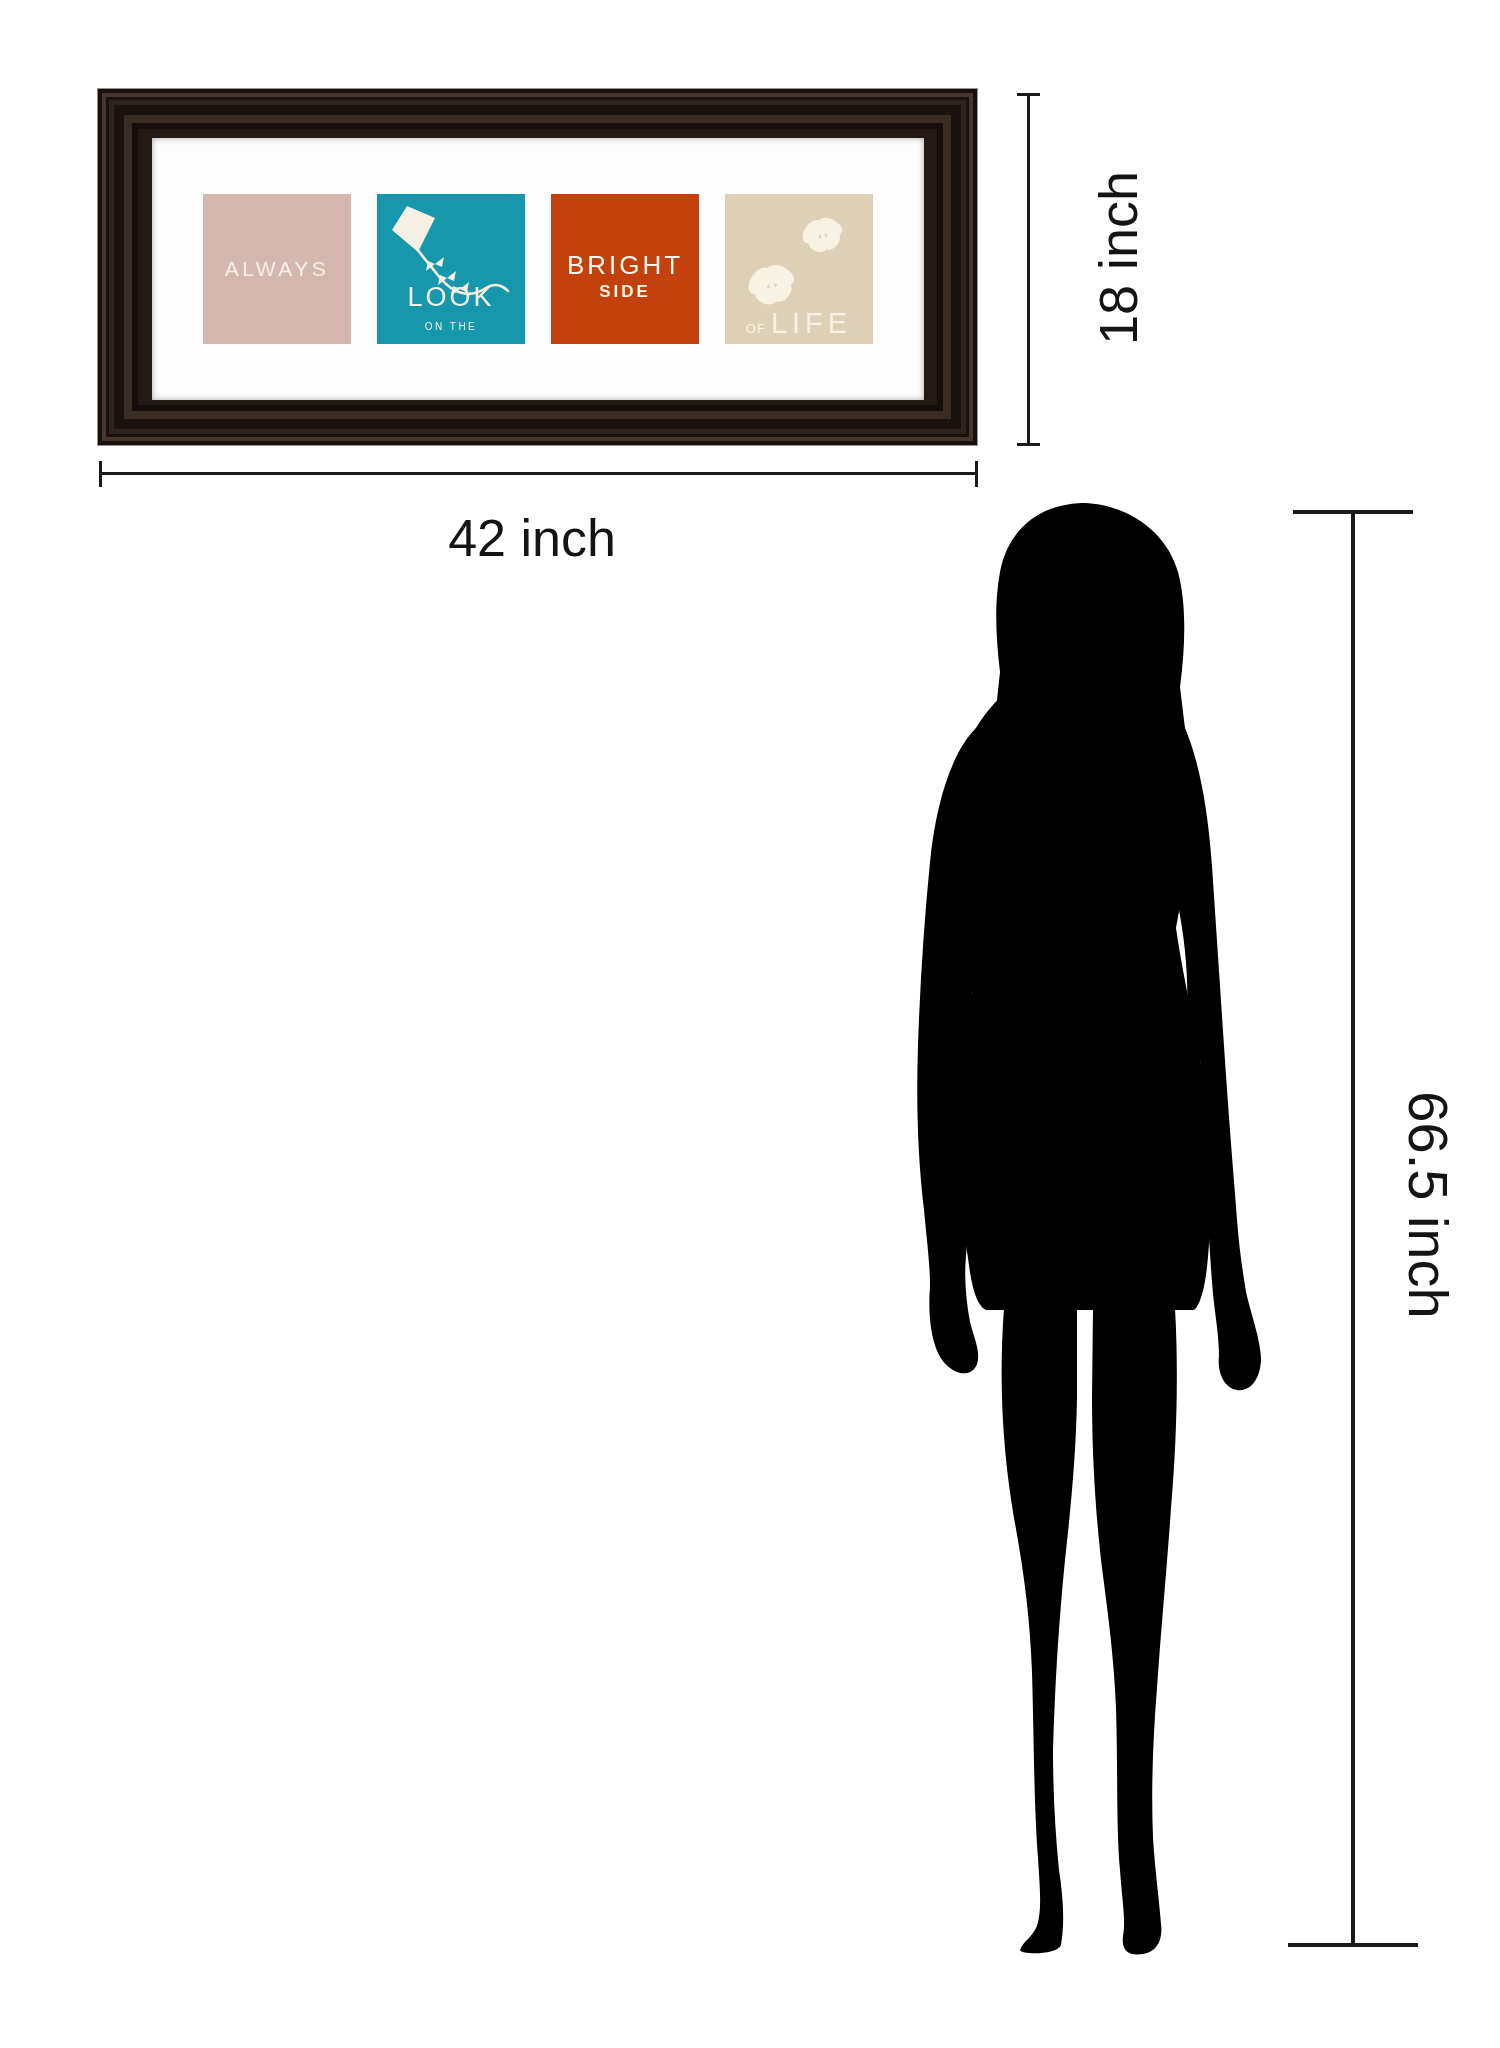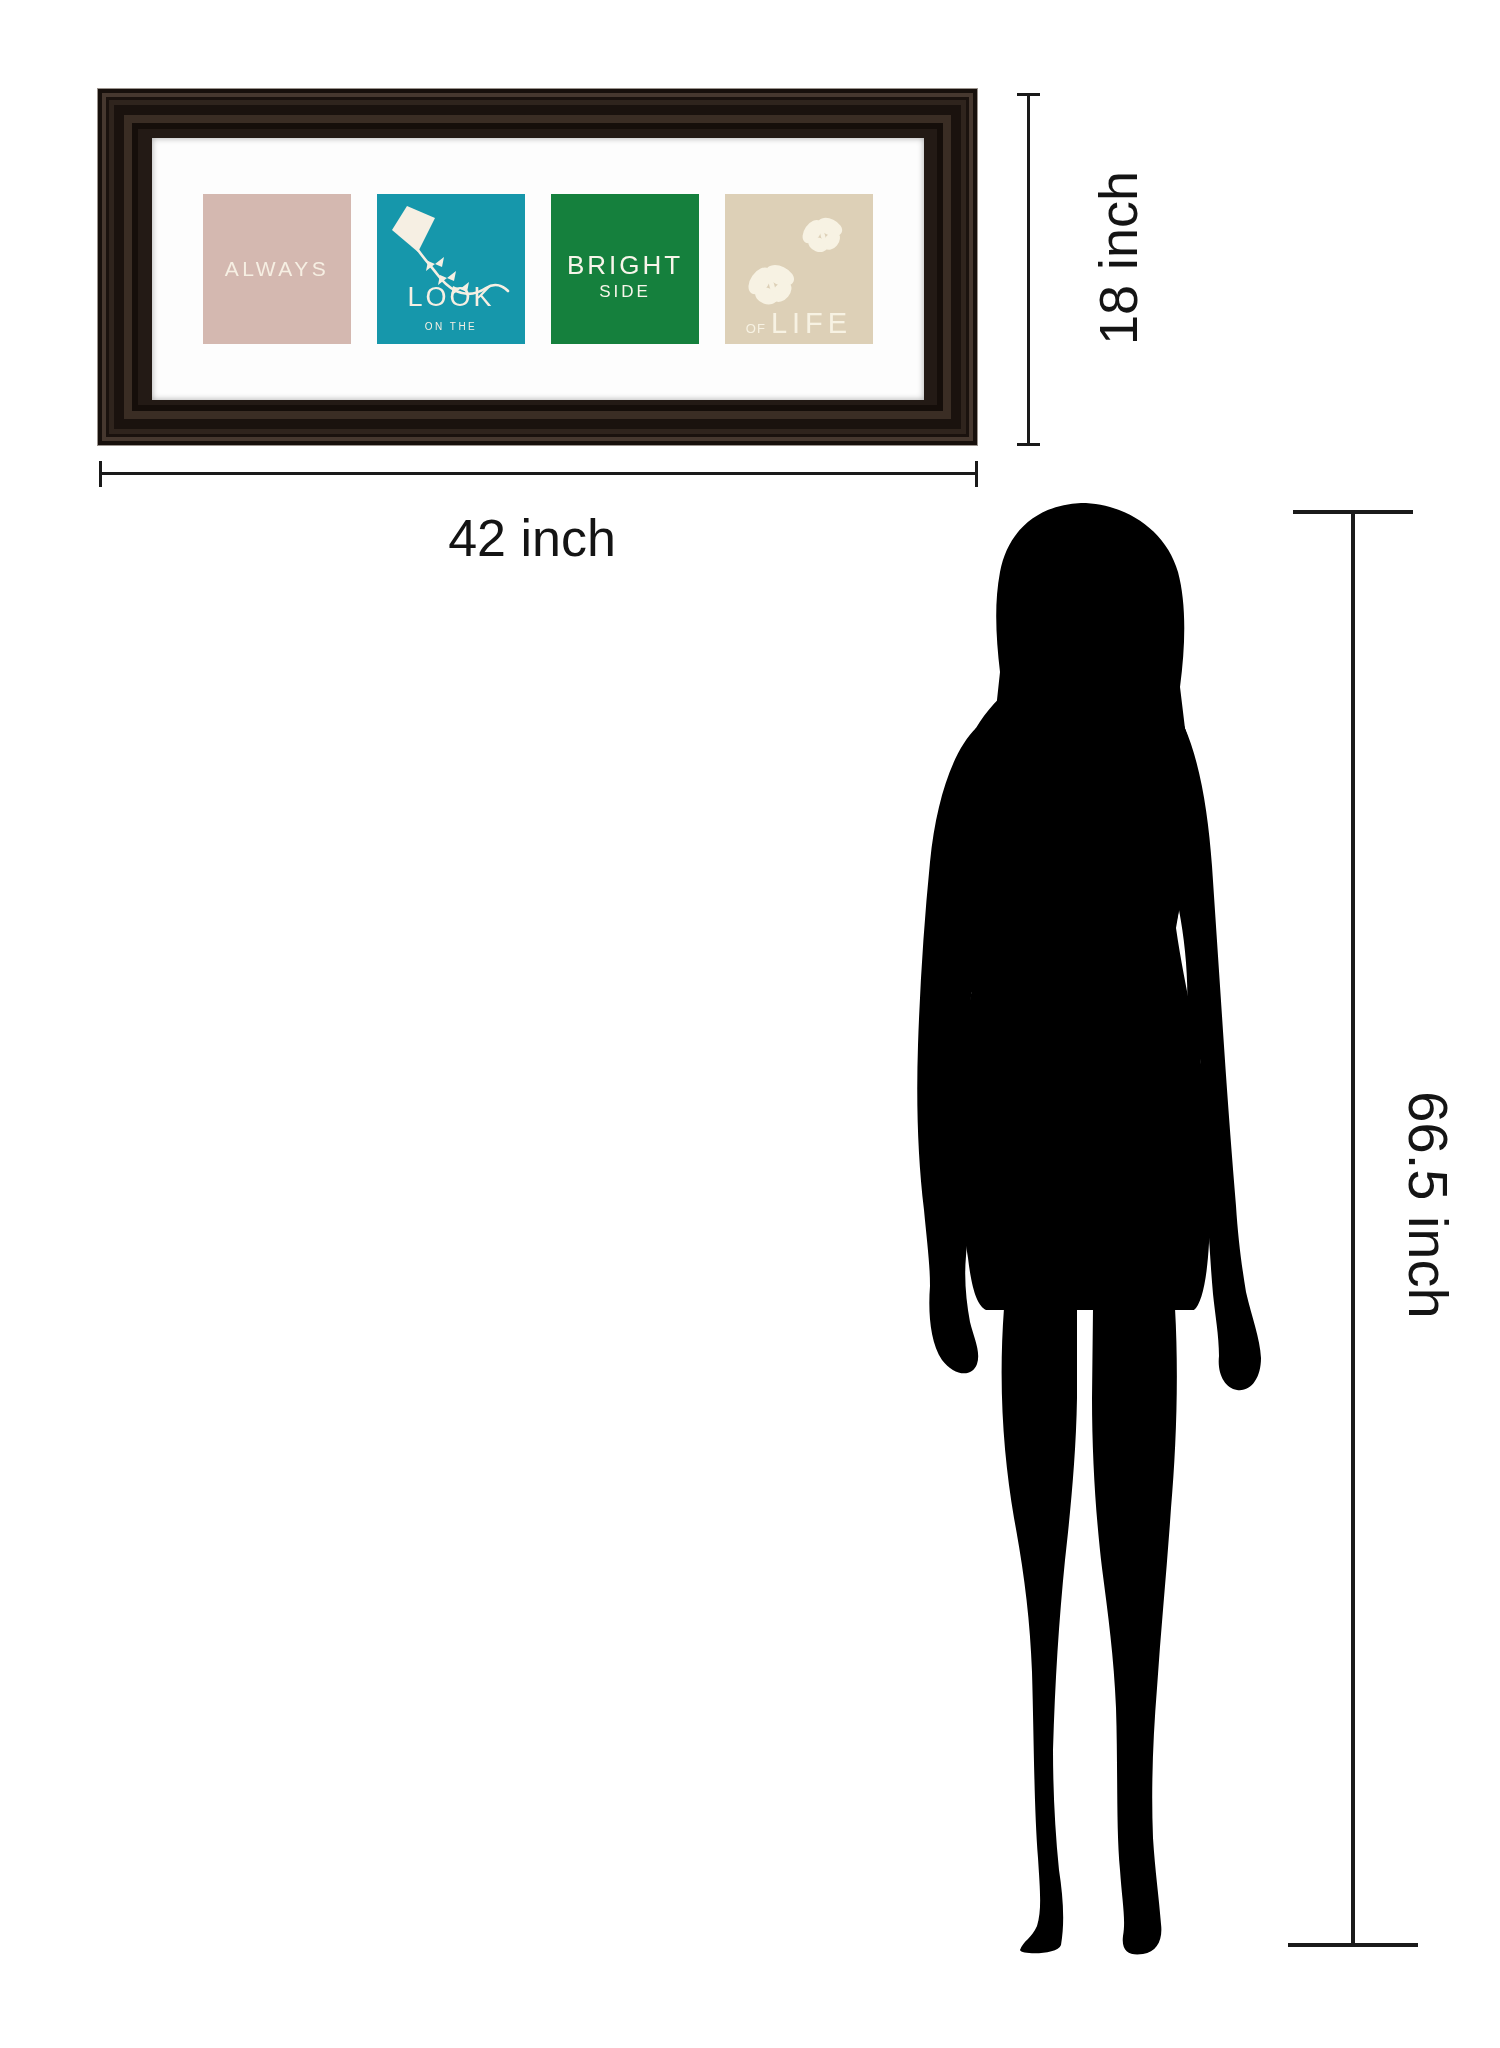--- a/index.html
+++ b/index.html
@@ -25,21 +25,21 @@
     position:absolute;left:54px;top:49px;right:53px;bottom:45px;
     background:#fdfdfd;box-shadow:inset 0 0 6px rgba(0,0,0,.35);
     display:flex;align-items:center;justify-content:center;gap:26px;
   }
   .panel{
     width:148px;height:150px;position:relative;display:flex;flex-direction:column;
     align-items:center;justify-content:center;text-align:center;box-sizing:border-box;
   }
   .panel svg{position:absolute;left:0;top:0;}
   .p-big{font-size:26px;letter-spacing:3px;font-weight:500;line-height:1.25;}
-  .p-mid{font-size:17px;letter-spacing:3px;font-weight:400;line-height:1.3;}
+  .p-mid{font-size:17px;letter-spacing:3px;font-weight:700;line-height:1.3;}
   .p-always{font-size:21px;letter-spacing:3.5px;font-weight:500;}
   .p-look-wrap{position:absolute;left:0;right:0;bottom:12px;}
   .p-look{font-size:27px;letter-spacing:3px;font-weight:500;text-align:center;}
   .p-onthe{font-size:10px;letter-spacing:2.5px;font-weight:500;margin-top:8px;}
   .p-bright-wrap{margin-top:14px;}
   .p-life-wrap{position:absolute;left:0;right:0;bottom:4px;display:flex;align-items:baseline;justify-content:center;}
   .p-of{font-size:13px;letter-spacing:1px;font-weight:500;margin-right:5px;}
   .p-life{font-size:29px;letter-spacing:5px;font-weight:400;}
 
   
@@ -73,21 +73,21 @@
           <path d="M58,70 l9,-7 l-2,10 z M58,70 l-9,7 l2,-10 z" fill="#f6efe3"></path>
           <path d="M70,84 l9,-7 l-2,10 z M70,84 l-9,7 l2,-10 z" fill="#f6efe3"></path>
           <path d="M83,95 l9,-7 l-2,10 z M83,95 l-9,7 l2,-10 z" fill="#f6efe3"></path>
         </svg>
         <div class="p-look-wrap">
           <div class="p-look">LOOK</div>
           <div class="p-onthe">ON THE</div>
         </div>
       </div>
 
-      <div class="panel" style="background:#15803d;color:#f8f5ea;">
+      <div class="panel" style="background:#c2410c;color:#f8f5ea;">
         <div class="p-bright-wrap">
           <div class="p-big">BRIGHT</div>
           <div class="p-mid">SIDE</div>
         </div>
       </div>
 
       <div class="panel" style="background:#ddd0b7;color:#f7f2e3;">
         <svg width="148" height="150" viewBox="0 0 148 150">
           <g fill="#f7f2e3" transform="translate(98,42) rotate(-15)">
             <ellipse cx="-9" cy="-7" rx="13" ry="8" transform="rotate(-40 -9 -7)"></ellipse>

